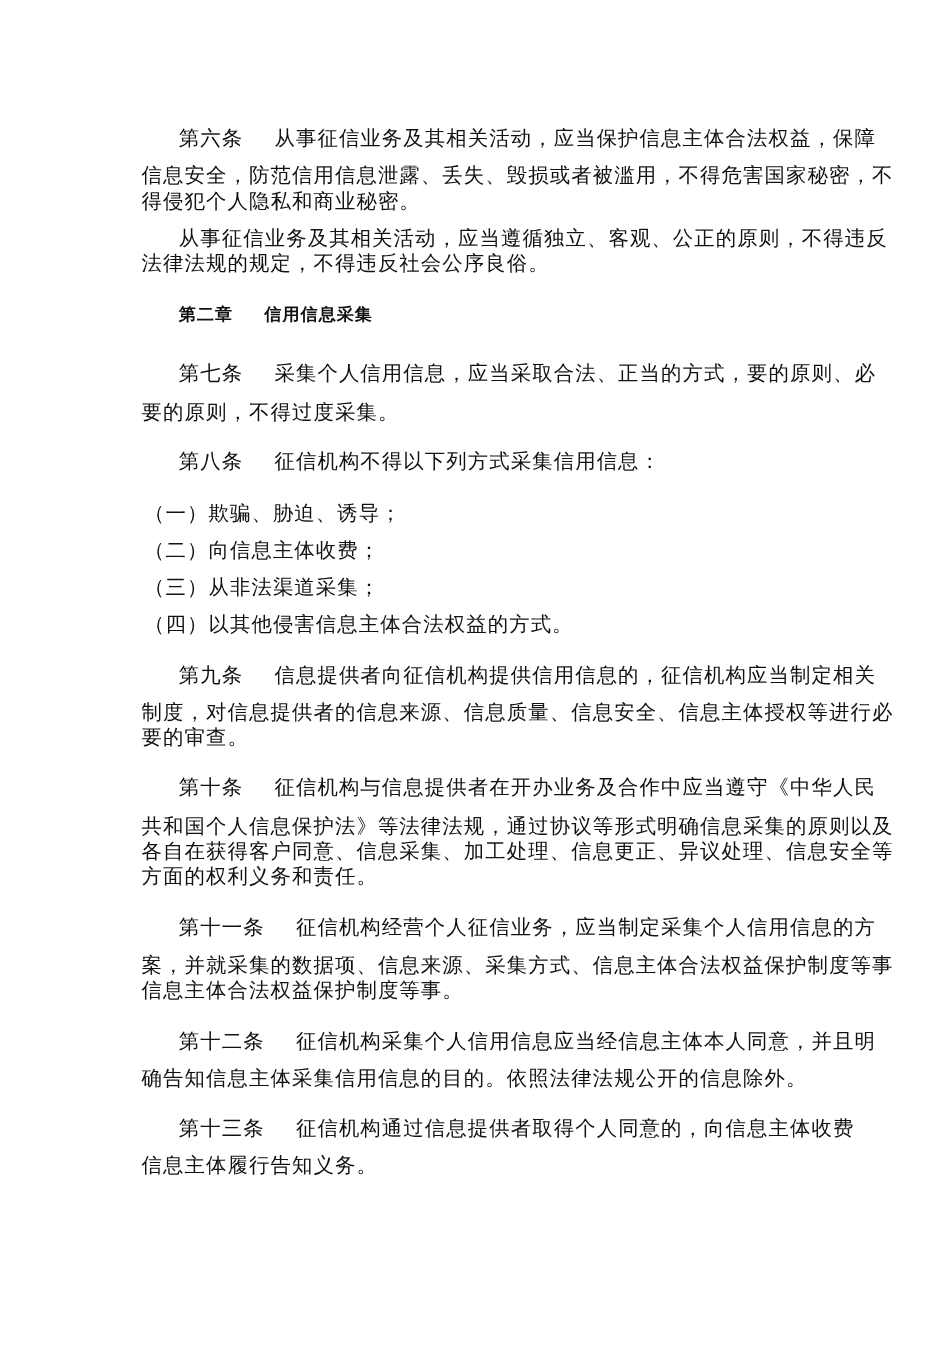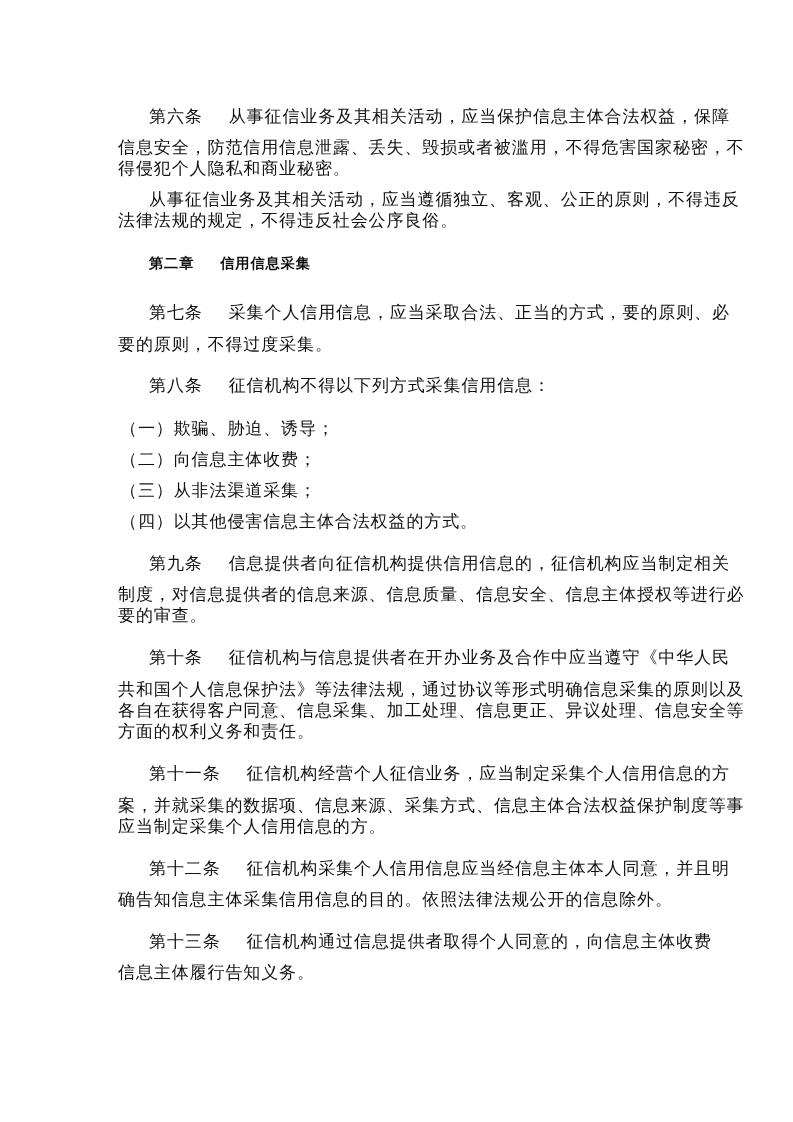--- a/index.html
+++ b/index.html
@@ -38,21 +38,21 @@
   <div class="line" style="top:584px">制度，对信息提供者的信息来源、信息质量、信息安全、信息主体授权等进行必</div>
   <div class="line" style="top:605px">要的审查。</div>
 
   <div class="line ind" style="top:647px"><span class="art">第十条</span><span>征信机构与信息提供者在开办业务及合作中应当遵守《中华人民</span></div>
   <div class="line" style="top:679px">共和国个人信息保护法》等法律法规，通过协议等形式明确信息采集的原则以及</div>
   <div class="line" style="top:700px">各自在获得客户同意、信息采集、加工处理、信息更正、异议处理、信息安全等</div>
   <div class="line" style="top:721px">方面的权利义务和责任。</div>
 
   <div class="line ind" style="top:763px"><span class="art">第十一条</span><span>征信机构经营个人征信业务，应当制定采集个人信用信息的方</span></div>
   <div class="line" style="top:795px">案，并就采集的数据项、信息来源、采集方式、信息主体合法权益保护制度等事</div>
-  <div class="line" style="top:816px">应当制定采集个人信用信息的方。</div>
+  <div class="line" style="top:816px">信息主体合法权益保护制度等事。</div>
 
   <div class="line ind" style="top:858px"><span class="art">第十二条</span><span>征信机构采集个人信用信息应当经信息主体本人同意，并且明</span></div>
   <div class="line" style="top:889px">确告知信息主体采集信用信息的目的。依照法律法规公开的信息除外。</div>
 
   <div class="line ind" style="top:931px"><span class="art">第十三条</span><span>征信机构通过信息提供者取得个人同意的，向信息主体收费</span></div>
   <div class="line" style="top:962px">信息主体履行告知义务。</div>
 
 </div>
 
 </body></html>

